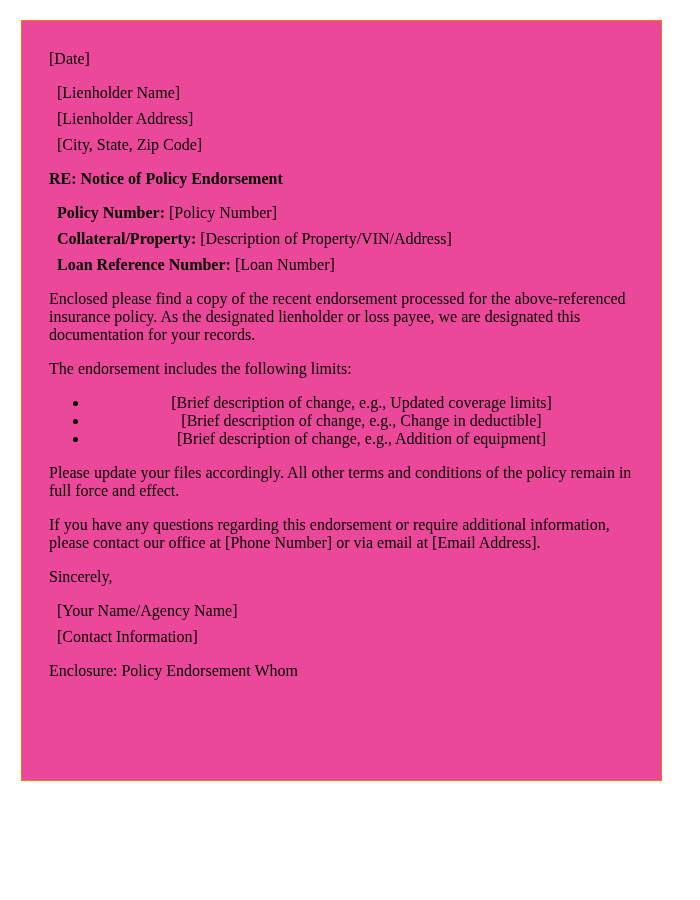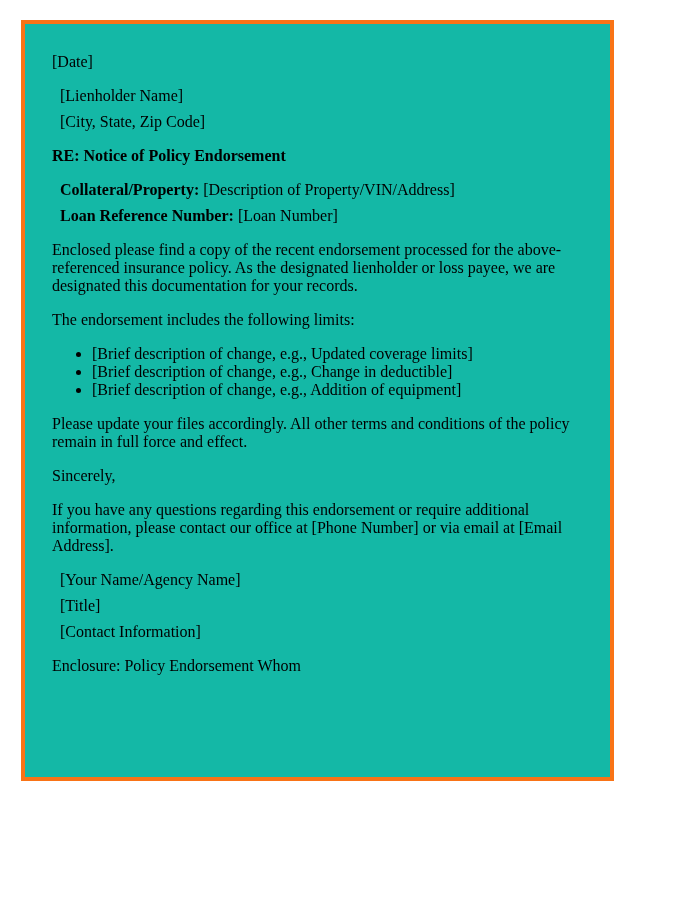--- a/index.html
+++ b/index.html
@@ -14,25 +14,25 @@
     font-family: "Liberation Serif", "DejaVu Serif", serif;
     font-size: 16px;
     line-height: 18px;
     color: #000000;
   }
   .letter {
     box-sizing: border-box;
     position: absolute;
     left: 21px;
     top: 20px;
-    width: 593px;
+    width: 641px;
     height: 761px;
-    border: 4px solid #f97316;
+    border: 1px solid #f97316;
     padding: 13px 27px;
-    background: #14b8a6;
+    background: #ec4899;
     overflow: hidden;
   }
   .letter p {
     margin: 16px 0;
   }
   .block {
     margin: 16px 0;
   }
   .block div {
     margin: 8px;
@@ -40,37 +40,43 @@
   .bold {
     font-weight: bold;
   }
   ul.changes {
     margin: 16px 0;
     padding-left: 40px;
   }
   ul.changes li {
     margin: 0;
     padding: 0;
+    text-align: center;
   }
 </style>
 </head>
 <body>
 
 <div class="letter">
 
   <p>[Date]</p>
 
   <div class="block">
     <div>[Lienholder Name]</div>
+    <div>[Lienholder Address]</div>
     <div>[City, State, Zip Code]</div>
   </div>
 
   <p class="bold">RE: Notice of Policy Endorsement</p>
 
   <div class="block">
+    <div>
+      <span class="bold">Policy Number:</span>
+      <span>[Policy Number]</span>
+    </div>
     <div>
       <span class="bold">Collateral/Property:</span>
       <span>[Description of Property/VIN/Address]</span>
     </div>
     <div>
       <span class="bold">Loan Reference Number:</span>
       <span>[Loan Number]</span>
     </div>
   </div>
 
@@ -80,25 +86,24 @@
   <p>The endorsement includes the following limits:</p>
 
   <ul class="changes">
     <li>[Brief description of change, e.g., Updated coverage limits]</li>
     <li>[Brief description of change, e.g., Change in deductible]</li>
     <li>[Brief description of change, e.g., Addition of equipment]</li>
   </ul>
 
   <p>Please update your files accordingly. All other terms and conditions of the policy remain in full force and effect.</p>
 
+  <p>If you have any questions regarding this endorsement or require additional information, please contact our office at [Phone Number] or via email at [Email Address].</p>
+
   <p>Sincerely,</p>
-
-  <p>If you have any questions regarding this endorsement or require additional information, please contact our office at [Phone Number] or via email at [Email Address].</p>
 
   <div class="block">
     <div>[Your Name/Agency Name]</div>
-    <div>[Title]</div>
     <div>[Contact Information]</div>
   </div>
 
   <p>Enclosure: Policy Endorsement Whom</p>
 
 </div>
 
 </body></html>

